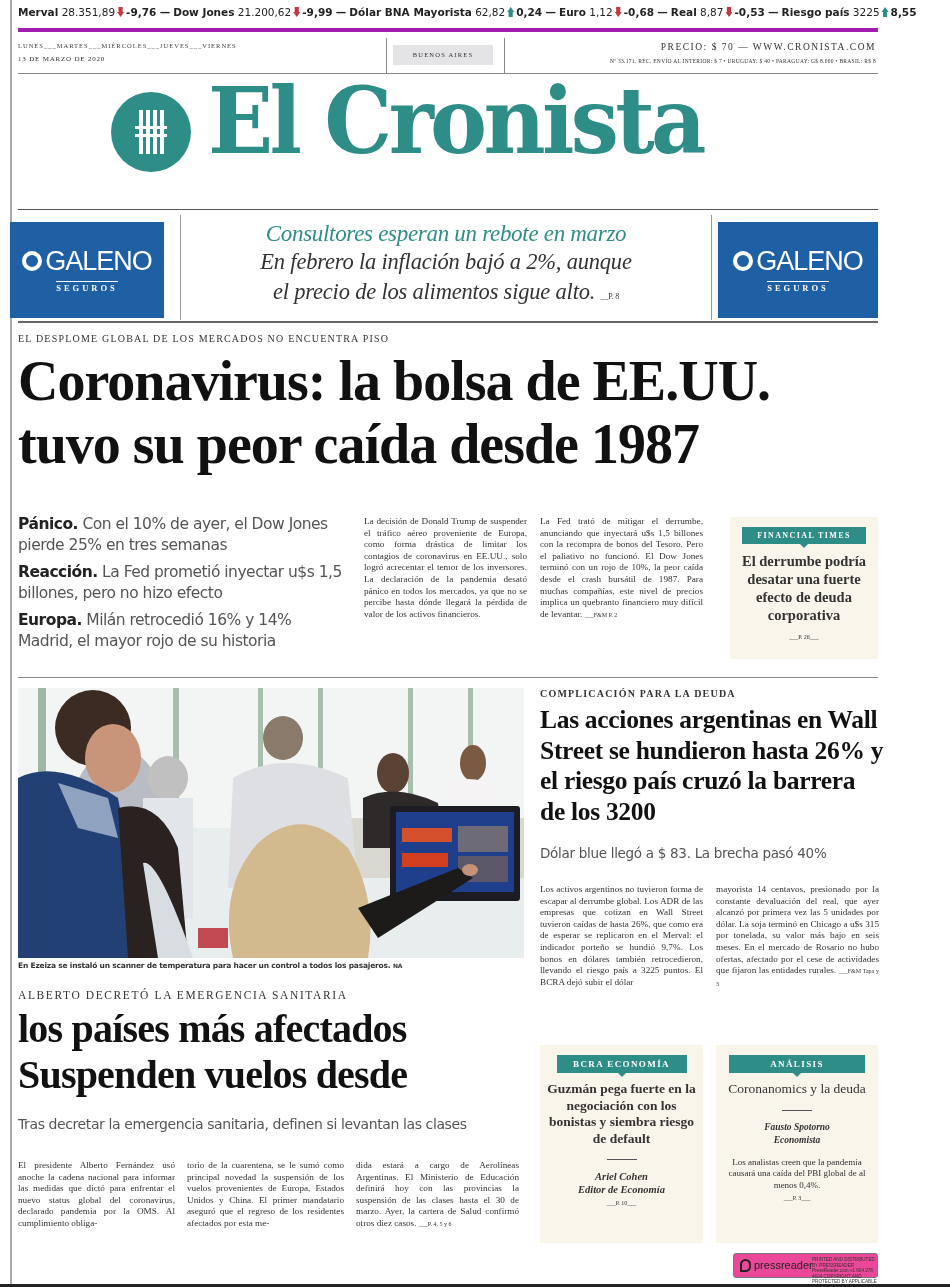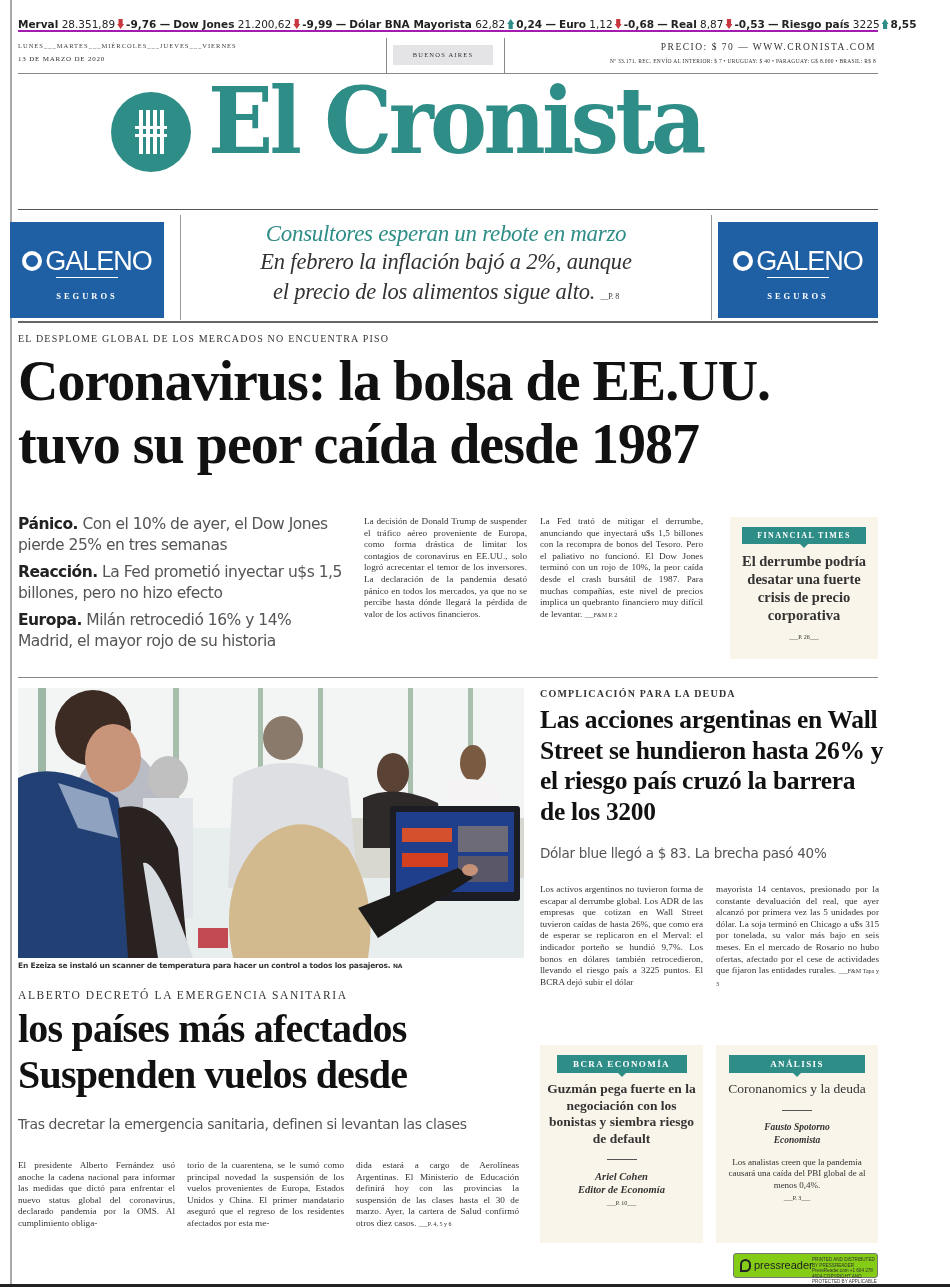--- a/index.html
+++ b/index.html
@@ -1,39 +1,39 @@
 <!DOCTYPE html>
 <html><head>
 <meta charset="utf-8">
 <style>
 *{box-sizing:border-box;margin:0;padding:0}
 html,body{width:950px;height:1287px;overflow:hidden;background:#fff}
 body{position:relative;font-family:"Liberation Serif","DejaVu Serif",serif;color:#222}
 .frame{position:absolute;left:10px;top:0;width:868px;height:1287px;border-left:2px solid #aaa}
-.ticker{position:absolute;left:18px;top:6px;width:860px;height:26px;font-family:"DejaVu Sans",sans-serif;font-size:10.5px;white-space:nowrap;display:flex;align-items:flex-end;border-bottom:2px solid #a21caf}
+.ticker{position:absolute;left:18px;top:6px;width:860px;height:26px;font-family:"DejaVu Sans",sans-serif;font-size:10.5px;white-space:nowrap;display:flex;align-items:flex-start;border-bottom:4px solid #a21caf}
 .ticker b{font-weight:bold}
 .tk-item{margin-right:3px}
 .arr-dn{display:inline-block;width:7px;height:10px;background:#c8373f;margin:0 2px;vertical-align:-1px;clip-path:polygon(20% 0,80% 0,80% 50%,100% 50%,50% 100%,0 50%,20% 50%)}
 .arr-up{display:inline-block;width:7px;height:10px;background:#2e8d86;margin:0 2px;vertical-align:-1px;clip-path:polygon(50% 0,100% 50%,80% 50%,80% 100%,20% 100%,20% 50%,0 50%)}
 .hdr-row{position:absolute;left:18px;top:38px;width:860px;height:36px;border-bottom:1px solid #888}
 .days{position:absolute;left:0;top:4px;font-size:6.5px;letter-spacing:1px;color:#444}
 .date{position:absolute;left:0;top:17px;font-size:7px;letter-spacing:.8px;color:#333}
 .vsep1{position:absolute;left:368px;top:0;width:1px;height:36px;background:#888}
 .city{position:absolute;left:375px;top:7px;width:100px;height:20px;background:#e4e4e6;font-size:6.5px;letter-spacing:1.2px;text-align:center;line-height:20px;color:#333}
 .vsep2{position:absolute;left:486px;top:0;width:1px;height:36px;background:#888}
 .price{position:absolute;right:2px;top:4px;font-size:9.5px;letter-spacing:1.5px;color:#333}
 .price-sub{position:absolute;right:2px;top:20px;font-size:5.5px;color:#333;letter-spacing:.3px}
 .masthead{position:absolute;left:18px;top:75px;width:860px;height:135px;border-bottom:1.5px solid #555}
 .logo-circle{position:absolute;left:93px;top:17px;width:80px;height:80px;border-radius:50%;background:#2e8d86}
 .logo-circle .bar{position:absolute;background:#fff}
 .logo-title{position:absolute;left:190px;top:-8px;font-family:"DejaVu Serif",serif;font-weight:bold;font-size:92px;color:#2e8d86;letter-spacing:-4px;transform:scaleX(.93);transform-origin:left}
 .ad{position:absolute;top:222px;width:154px;height:96px;background:#1f5fa3;color:#fff;text-align:center}
 .ad-logo{font-family:"Liberation Sans",sans-serif;font-size:27px;margin-top:24px;letter-spacing:-1px}
 .ad-logo .sym{display:inline-block;width:20px;height:20px;border:4px solid #fff;border-radius:50%;margin-right:3px;vertical-align:-1px}
-.ad-sub{font-size:8.5px;letter-spacing:3px;font-weight:bold;border-top:1px solid #fff;display:inline-block;padding-top:13px}
+.ad-sub{font-size:8.5px;letter-spacing:3px;font-weight:bold;border-top:1px solid #fff;display:inline-block;padding-top:1px}
 .teaser{position:absolute;left:180px;top:215px;width:532px;height:105px;border-left:1px solid #999;border-right:1px solid #999;text-align:center;font-style:italic}
 .teaser-hd{font-size:23px;color:#2e8d86;margin-top:6px;letter-spacing:-.3px}
 .teaser-txt{font-size:22.5px;line-height:30px;color:#333;letter-spacing:-.2px}
 .teaser-txt small{font-size:8px;font-style:normal}
 .rule-top{position:absolute;left:18px;top:321px;width:860px;height:1.5px;background:#666}
 .kicker{position:absolute;font-size:10.5px;letter-spacing:1.2px;color:#333;text-transform:uppercase}
 .main-hd{position:absolute;left:18px;top:350px;width:860px;font-size:56px;font-weight:bold;line-height:63px;letter-spacing:-1px;color:#111}
 .bullets{position:absolute;left:18px;top:514px;width:330px;font-family:"DejaVu Sans",sans-serif;font-size:15.5px;line-height:21px;color:#555}
 .bullets p{margin-bottom:6px;letter-spacing:-.5px}
 .bullets b{color:#222}
@@ -44,21 +44,21 @@
 .box-hd{font-size:15px;font-weight:bold;line-height:18px;color:#333;margin-top:8px;padding:0 6px}
 .box-pg{font-size:6px;margin-top:10px;color:#333}
 .box-dash{width:30px;height:1px;background:#555;margin:12px auto 10px}
 .box-auth{font-size:10.5px;font-style:italic;font-weight:bold;line-height:13px;color:#333}
 .box-body{font-size:9px;line-height:11.5px;color:#333;margin-top:10px;padding:0 6px}
 .rule-mid{position:absolute;left:18px;top:677px;width:860px;height:1px;background:#888}
 .photo{position:absolute;left:18px;top:688px;width:506px;height:270px;overflow:hidden;background:#e9eef0}
 .caption{position:absolute;left:18px;top:961px;width:510px;font-family:"DejaVu Sans",sans-serif;font-size:7.5px;font-weight:bold;color:#333;letter-spacing:-.2px}
 .sec-hd{position:absolute;font-weight:bold;color:#111}
 .deck{position:absolute;font-family:"DejaVu Sans",sans-serif;color:#555}
-.pr{position:absolute;left:733px;top:1253px;width:145px;height:25px;border:1px solid #777;border-radius:3px;background:#84cc16;font-family:"Liberation Sans",sans-serif}
+.pr{position:absolute;left:733px;top:1253px;width:145px;height:25px;border:1px solid #777;border-radius:3px;background:#ec4899;font-family:"Liberation Sans",sans-serif}
 .pr-logo{position:absolute;left:6px;top:5px;font-size:11px;color:#222}
 .pr-logo .p{display:inline-block;width:11px;height:13px;border:2.5px solid #222;border-radius:6px 6px 6px 0;vertical-align:-3px;margin-right:3px}
 .pr-fine{position:absolute;left:78px;top:3px;font-size:4.6px;line-height:5.6px;color:#333;width:65px}
 .bottom-rule{position:absolute;left:0;top:1284px;width:950px;height:3px;background:#222}
 </style>
 </head>
 <body>
 
 <div class="frame"></div>
 
@@ -120,21 +120,21 @@
   <p><b>Pánico.</b><span> Con el 10% de ayer, el Dow Jones pierde 25% en tres semanas</span></p>
   <p><b>Reacción.</b><span> La Fed prometió inyectar u$s 1,5 billones, pero no hizo efecto</span></p>
   <p><b>Europa.</b><span> Milán retrocedió 16% y 14% Madrid, el mayor rojo de su historia</span></p>
 </div>
 
 <div class="col-txt" style="left:364px;top:516px;width:163px">La decisión de Donald Trump de suspender el tráfico aéreo proveniente de Europa, como forma drástica de limitar los contagios de coronavirus en EE.UU., solo logró acrecentar el temor de los inversores. La declaración de la pandemia desató pánico en todos los mercados, ya que no se percibe hasta dónde llegará la pérdida de valor de los activos financieros.</div>
 <div class="col-txt" style="left:540px;top:516px;width:163px"><span></span><span>La Fed trató de mitigar el derrumbe, anunciando que inyectará u$s 1,5 billones con la recompra de bonos del Tesoro. Pero el paliativo no funcionó. El Dow Jones terminó con un rojo de 10%, la peor caída desde el crash bursátil de 1987. Para muchas compañías, este nivel de precios implica un quebranto financiero muy difícil de levantar.</span> <span style="font-size:6px">___F&amp;M P. 2</span></div>
 
 <div class="box" style="left:730px;top:517px;width:148px;height:142px">
   <div class="box-tag" style="min-width:124px;font-size:8px">FINANCIAL TIMES</div>
-  <div class="box-hd" style="font-size:14.5px">El derrumbe podría desatar una fuerte crisis de precio corporativa</div>
+  <div class="box-hd" style="font-size:14.5px">El derrumbe podría desatar una fuerte efecto de deuda corporativa</div>
   <div class="box-pg">___P. 26___</div>
 </div>
 
 <div class="rule-mid"></div>
 
 <div class="photo">
   <svg width="506" height="270" viewBox="0 0 506 270">
     <rect width="506" height="270" fill="#e8edee"></rect>
     <rect x="0" y="0" width="506" height="140" fill="#f3f5f4"></rect>
     <rect x="20" y="0" width="8" height="120" fill="#9fb7a5"></rect>

